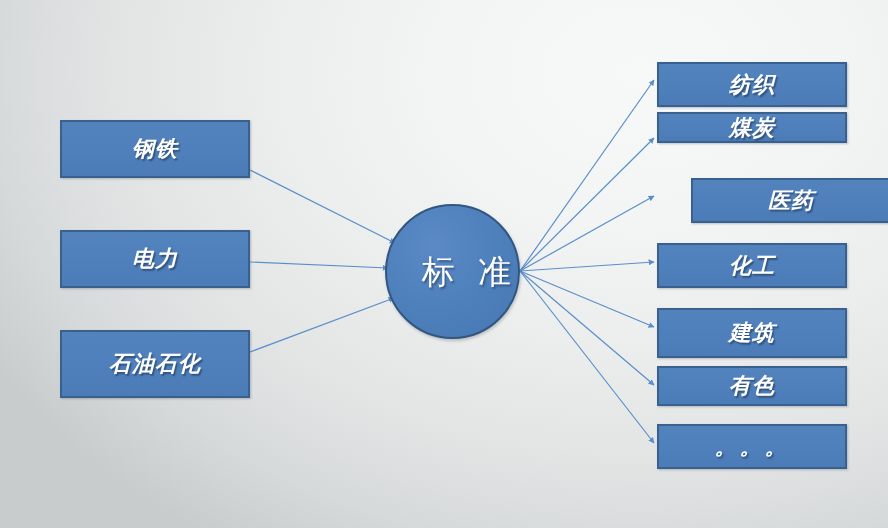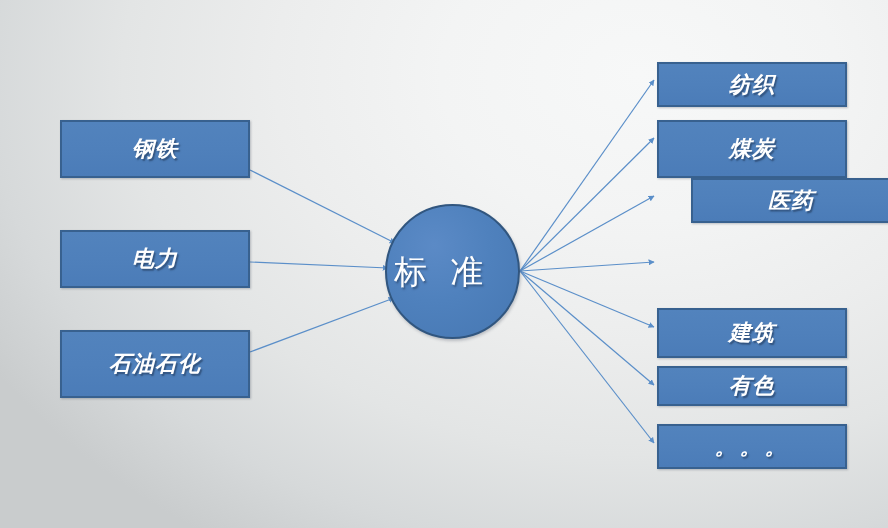--- a/index.html
+++ b/index.html
@@ -75,21 +75,21 @@
     top: 204px;
     width: 135px;
     height: 135px;
     box-sizing: border-box;
     border-radius: 50%;
     background: radial-gradient(circle at 36% 30%, #5b8ac6 0%, #4f81bd 45%, #4677b2 100%);
     background-color: #4f81bd;
     border: 2px solid #31567f;
     display: flex;
     align-items: center;
-    justify-content: flex-start;
+    justify-content: flex-end;
     box-shadow: 1px 2px 3px rgba(60, 70, 85, 0.28);
   }
 
   #hub .hub-label {
     color: #ffffff;
     font-weight: normal;
     font-size: 33px;
     letter-spacing: 7px;
     text-indent: 7px;
     line-height: 1;
@@ -137,28 +137,31 @@
   </div>
 
   <div id="hub">
     <span class="hub-label">标 准</span>
   </div>
 
   <div class="node-box right-box" style="left:657px; top:62px; width:190px; height:45px;">
     <span class="node-label">纺织</span>
   </div>
 
-  <div class="node-box right-box" style="left:657px; top:120px; width:190px; height:58px;">
+  <div class="node-box right-box" style="left:657px; top:112px; width:190px; height:31px;">
     <span class="node-label">煤炭</span>
   </div>
 
   <div class="node-box right-box" style="left:691px; top:178px; width:200px; height:45px;">
     <span class="node-label">医药</span>
   </div>
 
+  <div class="node-box right-box" style="left:657px; top:243px; width:190px; height:45px;">
+    <span class="node-label">化工</span>
+  </div>
 
   <div class="node-box right-box" style="left:657px; top:308px; width:190px; height:50px;">
     <span class="node-label">建筑</span>
   </div>
 
   <div class="node-box right-box" style="left:657px; top:366px; width:190px; height:40px;">
     <span class="node-label">有色</span>
   </div>
 
   <div class="node-box right-box" style="left:657px; top:424px; width:190px; height:45px;">

